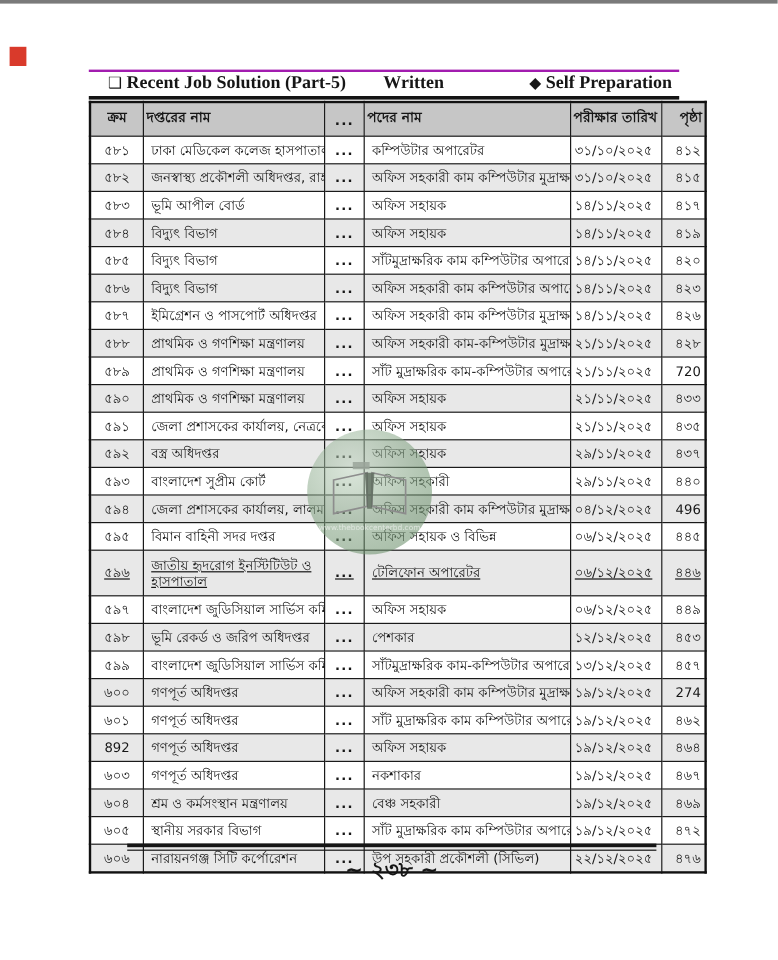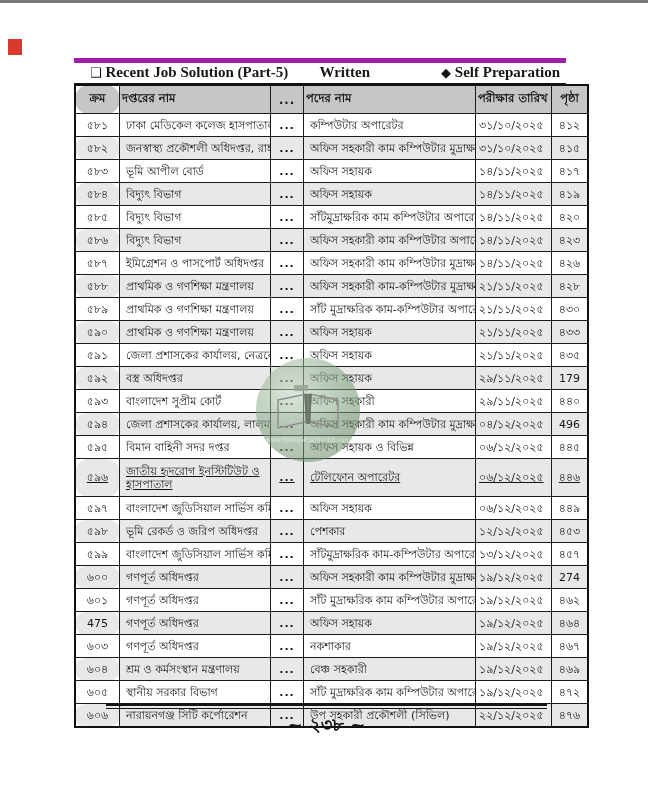--- a/index.html
+++ b/index.html
@@ -6,21 +6,21 @@
   body{
     width:648px;height:800px;position:relative;background:#ffffff;
     font-family:"DejaVu Sans",sans-serif;color:#161616;overflow:hidden;
   }
   .top-strip{position:absolute;left:0;top:0;width:648px;height:3px;background:#7a7a7a;}
   .red-marker{position:absolute;left:8px;top:39px;width:14px;height:16px;background:#d93a2b;}
 
   
   .head-band{
     position:absolute;left:74px;top:58px;width:492px;box-sizing:border-box;
-    border-top:5px solid #a21caf;border-bottom:3px solid #141414;
+    border-top:2px solid #a21caf;border-bottom:3px solid #141414;
     padding:1px 2px 2px 2px;display:flex;align-items:baseline;justify-content:space-between;
     font-family:"Liberation Serif",serif;font-weight:bold;font-size:15px;white-space:nowrap;
   }
   .head-left{margin-left:14px;}
   .head-center{margin-left:-40px;}
   .head-right{margin-right:4px;text-align:center;}
   .glyph{font-family:"DejaVu Sans",sans-serif;font-size:13px;}
 
   
   .tbl-wrap{position:absolute;left:74px;top:84px;}
@@ -31,26 +31,26 @@
     background:#c6c6c6;font-weight:bold;font-size:11.5px;height:27px;
     padding:0 2px;overflow:hidden;white-space:nowrap;
   }
   td{
     font-size:11px;height:22px;padding:0 3px;overflow:hidden;white-space:nowrap;
     vertical-align:middle;line-height:13px;
   }
   tr.alt td{background:#e8e8e8;}
   tr.tall{height:38px;text-decoration:underline;}
   tr.tall td{white-space:normal;}
-  .c-serial{width:39px;text-align:center;border-radius:14px;}
+  .c-serial{width:39px;text-align:center;}
   .c-dept{width:146px;text-align:left;padding-left:6px;}
   .c-dots{width:28px;text-align:center;font-weight:bold;letter-spacing:1px;}
   .c-post{width:167px;text-align:left;padding-left:6px;}
   .c-date{width:71px;text-align:left;}
-  .c-page{width:31px;text-align:center;}
+  .c-page{width:31px;text-align:right;}
   th.c-dept,th.c-post{padding-left:2px;}
 
   
   .watermark{
     position:absolute;left:256px;top:358px;width:104px;height:104px;border-radius:50%;
     background:radial-gradient(circle at 35% 30%, rgba(190,210,190,.55), rgba(122,156,122,.55) 55%, rgba(96,134,96,.6));
     pointer-events:none;z-index:5;
   }
   .watermark svg{width:104px;height:104px;display:block;}
 
@@ -158,21 +158,21 @@
           <td class="c-post">অফিস সহকারী কাম-কম্পিউটার মুদ্রাক্ষরিক</td>
           <td class="c-date">২১/১১/২০২৫</td>
           <td class="c-page">৪২৮</td>
         </tr>
         <tr>
           <td class="c-serial">৫৮৯</td>
           <td class="c-dept">প্রাথমিক ও গণশিক্ষা মন্ত্রণালয়</td>
           <td class="c-dots">...</td>
           <td class="c-post">সাঁট মুদ্রাক্ষরিক কাম-কম্পিউটার অপারেটর</td>
           <td class="c-date">২১/১১/২০২৫</td>
-          <td class="c-page">৪৩০</td>
+          <td class="c-page">720</td>
         </tr>
         <tr class="alt">
           <td class="c-serial">৫৯০</td>
           <td class="c-dept">প্রাথমিক ও গণশিক্ষা মন্ত্রণালয়</td>
           <td class="c-dots">...</td>
           <td class="c-post">অফিস সহায়ক</td>
           <td class="c-date">২১/১১/২০২৫</td>
           <td class="c-page">৪৩৩</td>
         </tr>
         <tr>
@@ -182,21 +182,21 @@
           <td class="c-post">অফিস সহায়ক</td>
           <td class="c-date">২১/১১/২০২৫</td>
           <td class="c-page">৪৩৫</td>
         </tr>
         <tr class="alt">
           <td class="c-serial">৫৯২</td>
           <td class="c-dept">বস্ত্র অধিদপ্তর</td>
           <td class="c-dots">...</td>
           <td class="c-post">অফিস সহায়ক</td>
           <td class="c-date">২৯/১১/২০২৫</td>
-          <td class="c-page">179</td>
+          <td class="c-page">৪৩৭</td>
         </tr>
         <tr>
           <td class="c-serial">৫৯৩</td>
           <td class="c-dept">বাংলাদেশ সুপ্রীম কোর্ট</td>
           <td class="c-dots">...</td>
           <td class="c-post">অফিস সহকারী</td>
           <td class="c-date">২৯/১১/২০২৫</td>
           <td class="c-page">৪৪০</td>
         </tr>
         <tr class="alt">
@@ -257,21 +257,21 @@
         </tr>
         <tr>
           <td class="c-serial">৬০১</td>
           <td class="c-dept">গণপূর্ত অধিদপ্তর</td>
           <td class="c-dots">...</td>
           <td class="c-post">সাঁট মুদ্রাক্ষরিক কাম কম্পিউটার অপারেটর</td>
           <td class="c-date">১৯/১২/২০২৫</td>
           <td class="c-page">৪৬২</td>
         </tr>
         <tr class="alt">
-          <td class="c-serial">475</td>
+          <td class="c-serial">892</td>
           <td class="c-dept">গণপূর্ত অধিদপ্তর</td>
           <td class="c-dots">...</td>
           <td class="c-post">অফিস সহায়ক</td>
           <td class="c-date">১৯/১২/২০২৫</td>
           <td class="c-page">৪৬৪</td>
         </tr>
         <tr>
           <td class="c-serial">৬০৩</td>
           <td class="c-dept">গণপূর্ত অধিদপ্তর</td>
           <td class="c-dots">...</td>

